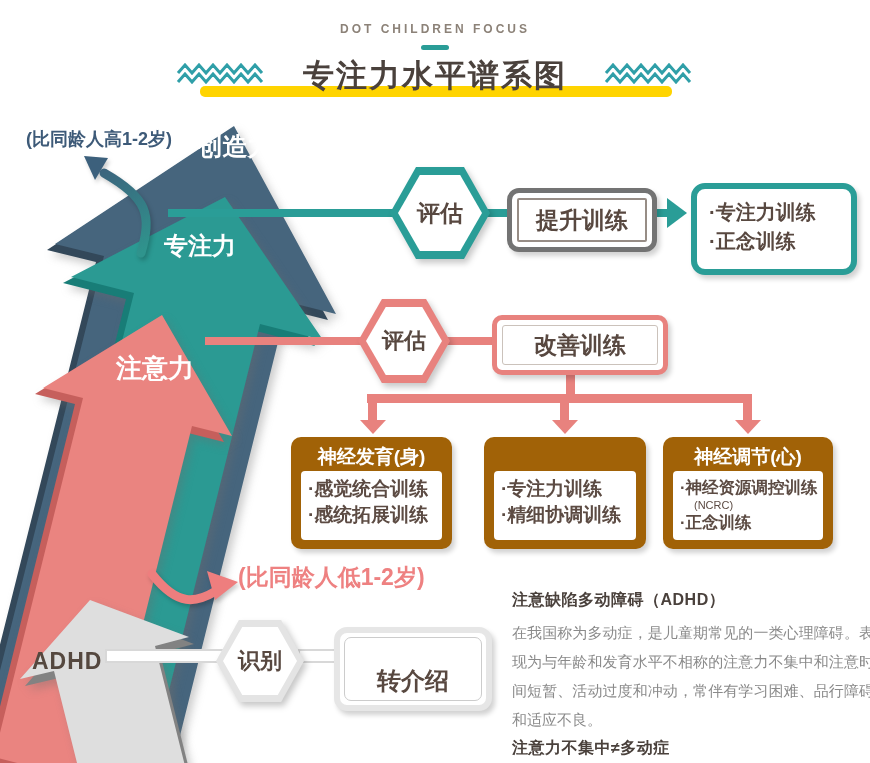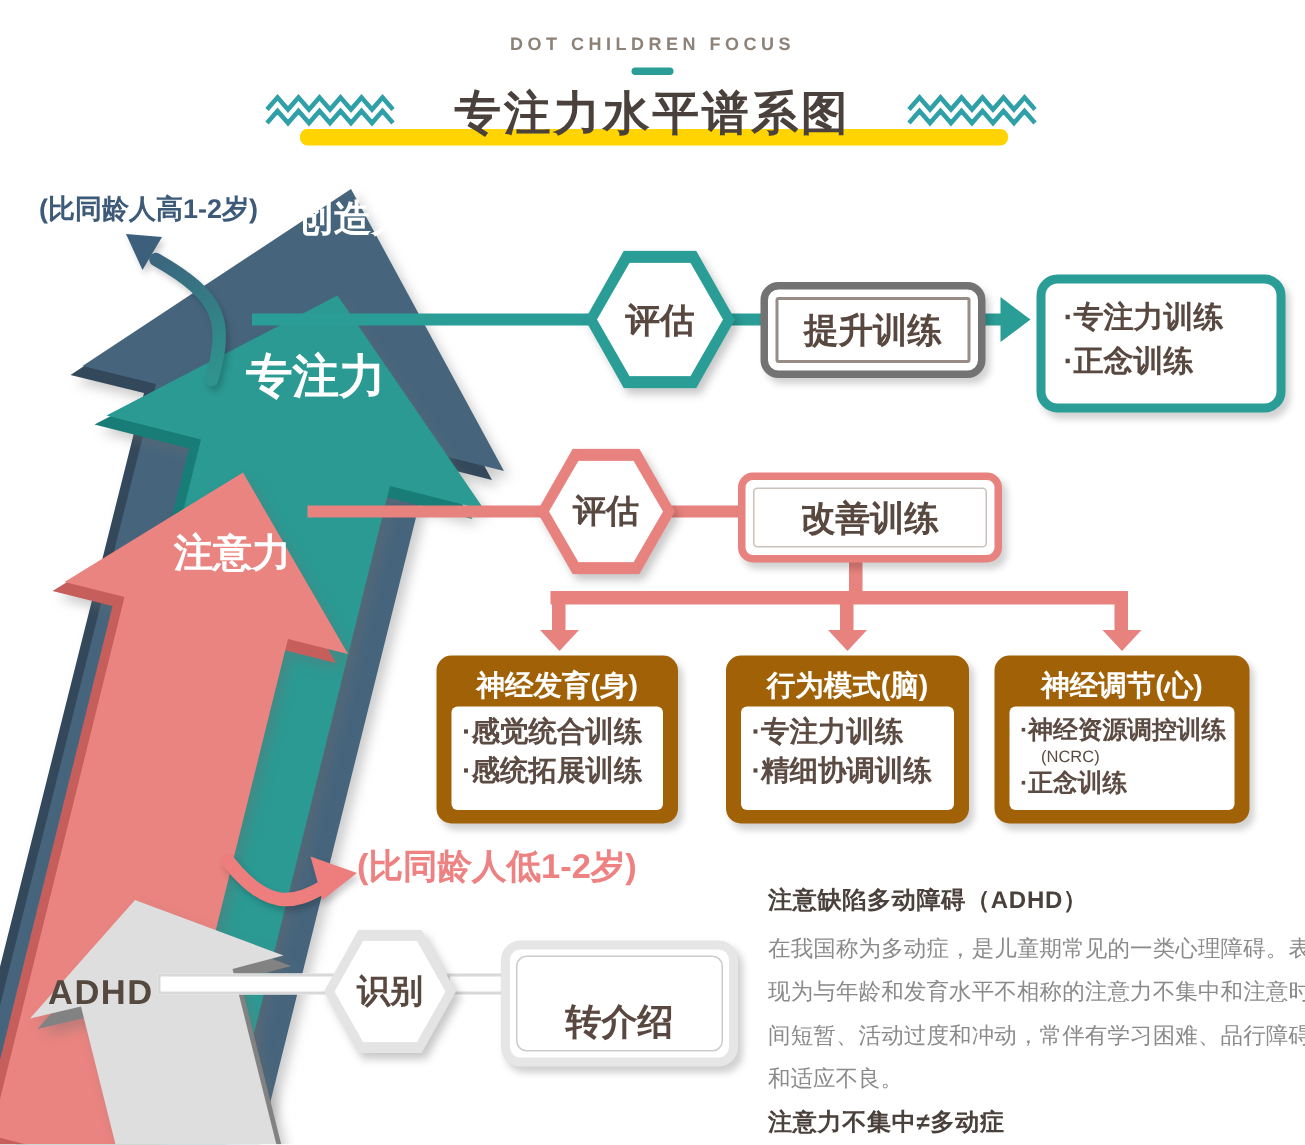--- a/index.html
+++ b/index.html
@@ -12,21 +12,21 @@
   .brand-dash{left:421px;top:45px;width:28px;height:5px;border-radius:2.5px;background:#2a9d97;z-index:4;}
   .yellow-bar{left:200px;top:86px;width:472px;height:11px;border-radius:5px;background:#ffd400;z-index:1;}
   .page-title{left:0;right:0;top:55px;text-align:center;font-size:31px;font-weight:bold;
               letter-spacing:2px;color:#4a413c;z-index:2;}
   .zig{z-index:2;}
   
   #arrows-svg{position:absolute;left:0;top:0;z-index:1;}
   
   .arrow-label{color:#fff;font-weight:bold;z-index:4;text-align:center;}
   .lbl-think{left:182px;top:131px;width:106px;font-size:25px;line-height:31px;}
-  .lbl-focus{left:164px;top:230px;font-size:31px;}
+  .lbl-focus{left:164px;top:230px;font-size:24px;}
   .lbl-attn{left:116px;top:351px;font-size:26px;}
   .lbl-adhd{left:32px;top:648px;font-size:23px;font-weight:bold;letter-spacing:1px;color:#55483f;z-index:4;}
   .note-high{left:26px;top:127px;font-size:18px;font-weight:bold;color:#3d5a78;z-index:4;}
   .note-low{left:238px;top:562px;font-size:23px;font-weight:bold;color:#ee8181;z-index:4;}
   
   .line{z-index:2;}
   .teal-line{background:#2a9d97;height:8px;}
   .pink-line{background:#e8827e;height:8px;}
   .pink-bar{background:#e8827e;z-index:2;}
   .gray-line{background:#fff;border:2px solid #d8d8d8;height:10px;z-index:2;}
@@ -172,21 +172,20 @@
   <div class="abs tri tri-down-pink" style="left:735px;top:420px;"></div>
 
   <div class="abs branch-box" style="left:291px;width:161px;">
     <div class="branch-title">神经发育(身)</div>
     <div class="branch-inner">
       <div class="branch-item">·感觉统合训练</div>
       <div class="branch-item">·感统拓展训练</div>
     </div>
   </div>
   <div class="abs branch-box" style="left:484px;width:162px;">
-    <div class="branch-title">行为模式(脑)</div>
     <div class="branch-inner">
       <div class="branch-item">·专注力训练</div>
       <div class="branch-item">·精细协调训练</div>
     </div>
   </div>
   <div class="abs branch-box" style="left:663px;width:170px;">
     <div class="branch-title">神经调节(心)</div>
     <div class="branch-inner">
       <div class="branch-item-sm">·神经资源调控训练</div>
       <div class="branch-item-xs">(NCRC)</div>

